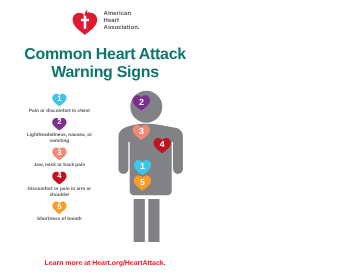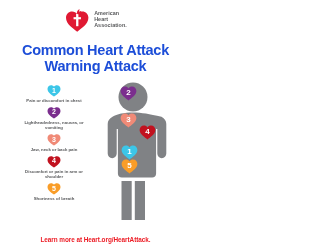--- a/index.html
+++ b/index.html
@@ -53,21 +53,21 @@
     white-space: nowrap;
   }
 
   
   .headline {
     position: absolute;
     left: 0;
     top: 42px;
     width: 191px;
     text-align: center;
-    color: #1d4ed8;
+    color: #0f766e;
     font-weight: bold;
     font-size: 14.5px;
     line-height: 1.12;
     letter-spacing: -0.25px;
   }
   .headline .l2 { display: block; }
 
   
   .content {
     position: absolute;
@@ -190,21 +190,21 @@
     </svg>
     <div class="logo-words">
       <span>American</span>
       <span>Heart</span>
       <span>Association.</span>
     </div>
   </div>
 
   <div class="headline">
     <span>Common Heart Attack</span>
-    <span class="l2">Warning Attack</span>
+    <span class="l2">Warning Signs</span>
   </div>
 
   <div class="content">
 
     <div class="sign-list">
 
       <div class="sign-item">
         <div class="sign-heart">
           <svg viewBox="0 0 28 26">
               <path d="M14 25.2C9.8 21.8 1 16.9 1 9.8 1 5.5 4.2 2.4 8.2 2.4c2.4 0 4.5 1.1 5.8 3 1.3-1.9 3.4-3 5.8-3 4 0 7.2 3.1 7.2 7.4 0 7.1-8.8 12-13 15.4z" fill="#3cc6e8"></path>

